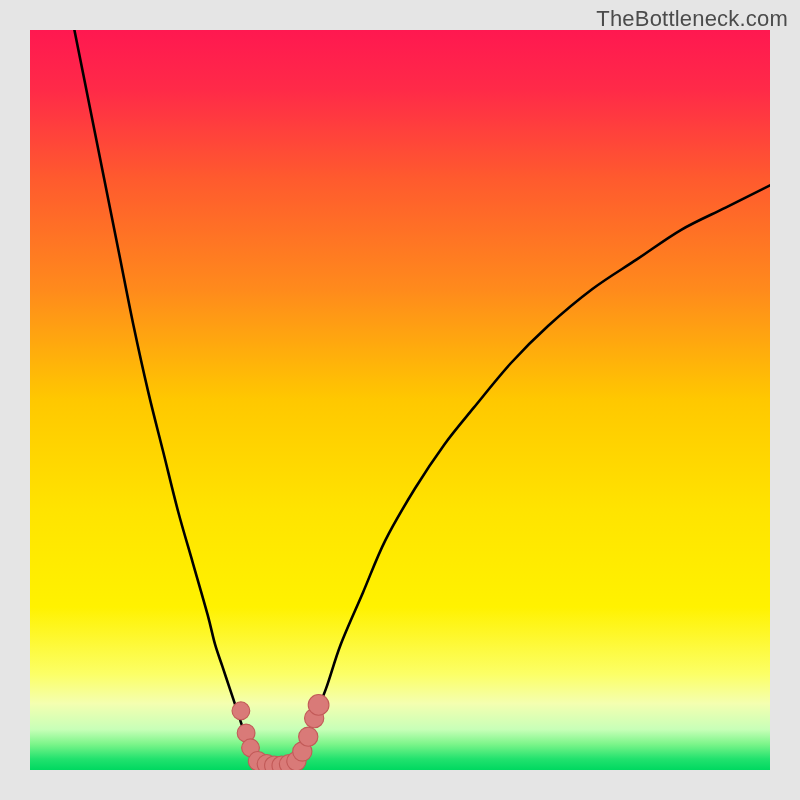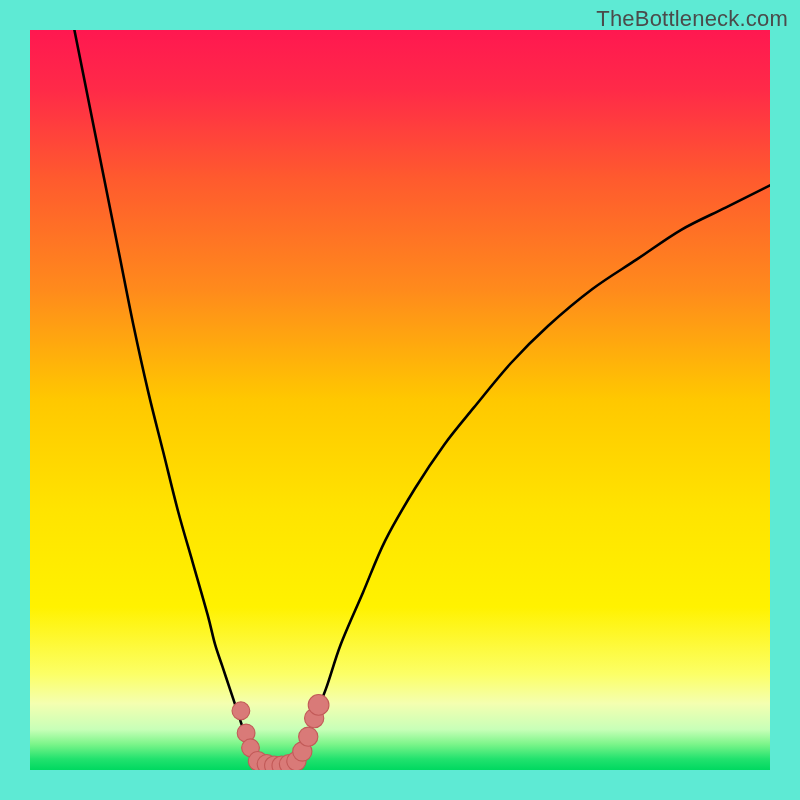--- a/index.html
+++ b/index.html
@@ -10,21 +10,21 @@
     background: #000;
     overflow: hidden;
     font-family: Arial, Helvetica, sans-serif;
   }
   .frame {
     position: absolute;
     left: 0;
     top: 0;
     width: 800px;
     height: 800px;
-    background: #5eead4;
+    background: #e5e5e5;
   }
   .plot {
     position: absolute;
     left: 30px;
     top: 30px;
     width: 740px;
     height: 740px;
     overflow: hidden;
   }
   .gradient {

